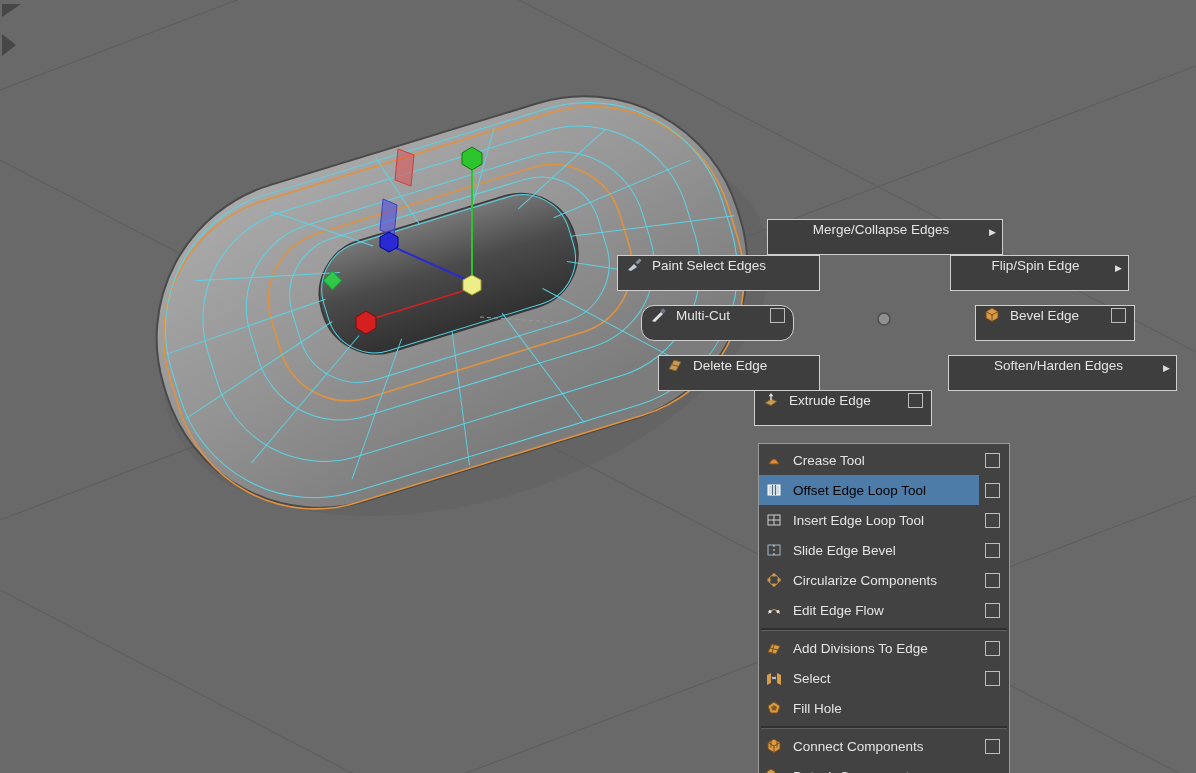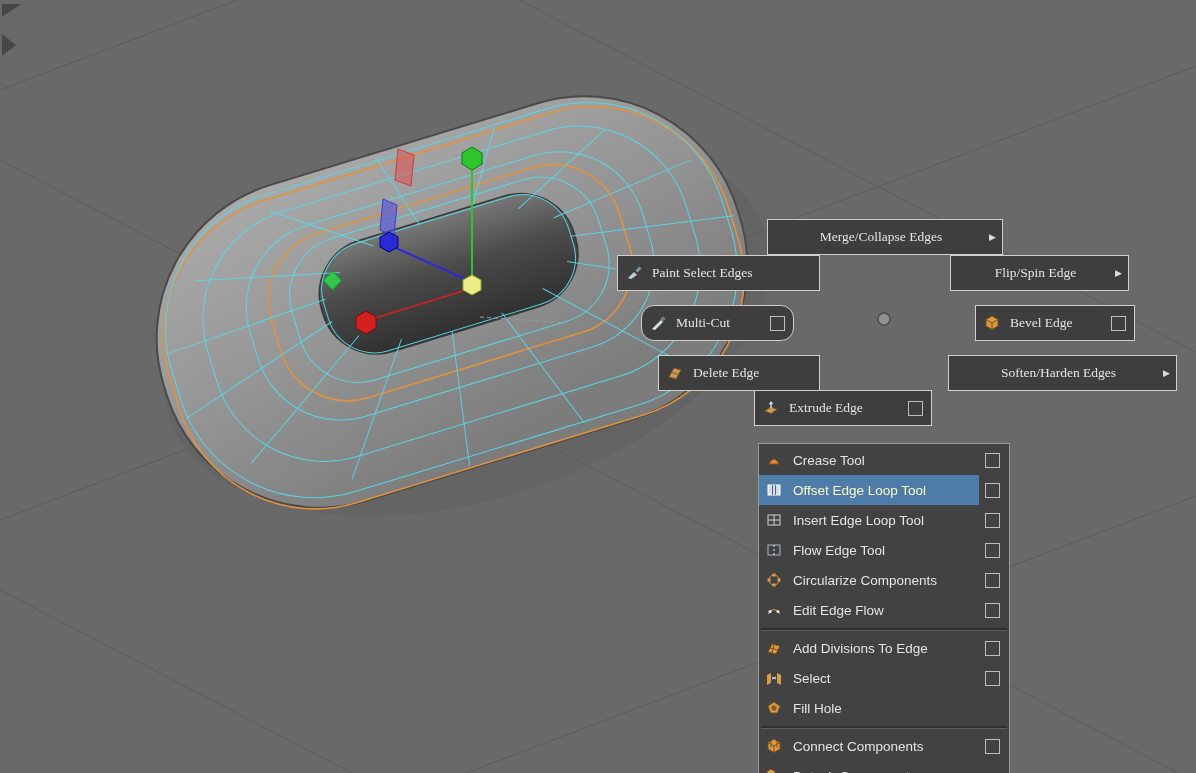--- a/index.html
+++ b/index.html
@@ -3,37 +3,37 @@
 <meta charset="utf-8">
 <style>
   html,body{margin:0;padding:0;width:1196px;height:773px;overflow:hidden;
     font-family:"Liberation Sans","DejaVu Sans",sans-serif;}
   body{background:var(--viewport-bg,#696969);position:relative;}
   #scene{position:absolute;left:0;top:0;}
 
   
   .mbox{position:absolute;height:30px;box-sizing:border-box;
     background:var(--menu-bg,#3e3e3e);border:1px solid var(--menu-border,#cfcfcf);
-    display:flex;align-items:center;padding:17px 8px;color:var(--text,#e4e4e4);
-    font-size:13.5px;white-space:nowrap;z-index:5;font-family:Liberation Serif, serif;}
+    display:flex;align-items:flex-end;padding:17px 8px;color:var(--text,#e4e4e4);
+    font-size:13.5px;white-space:nowrap;z-index:5;}
   .mbox.center-label{justify-content:center;}
   .mbox .micon{width:19px;height:16px;margin-right:7px;flex:0 0 auto;display:flex;align-items:center;}
   .mbox .arrow{position:absolute;right:6px;font-size:9px;color:#dddddd;line-height:1;}
   .mbox .optbox{margin-left:auto;width:15px;height:15px;box-sizing:border-box;
     border:1px solid #bdbdbd;flex:0 0 auto;}
   .mbox.center-label .mlabel{margin-right:8px;}
 
   
   .omenu{position:absolute;left:758px;top:443px;width:252px;height:346px;
     box-sizing:border-box;background:var(--list-bg,#424242);
     border:1px solid var(--list-border,#9a9a9a);z-index:5;
     color:var(--text,#e4e4e4);font-size:13.5px;padding-top:1px;}
   .orow{display:flex;align-items:center;height:30px;}
   .orow .main{flex:1;display:flex;align-items:center;height:100%;padding-left:7px;min-width:0;}
-  .orow.hl .main{background:var(--highlight,#4e7ca8);color:#fef9c3;}
+  .orow.hl .main{background:var(--highlight,#4e7ca8);color:#000000;}
   .oicon{width:20px;flex:0 0 auto;margin-right:7px;display:flex;align-items:center;}
   .olabel{white-space:nowrap;}
   .obox{width:15px;height:15px;box-sizing:border-box;border:1px solid #bdbdbd;
     margin:0 9px 0 6px;flex:0 0 auto;}
   .sep{height:8px;display:flex;align-items:center;}
   .sep i{flex:1;height:2px;margin:0 2px;background:#303030;border-bottom:1px solid #5e5e5e;}
 </style>
 </head>
 <body>
 
@@ -230,21 +230,21 @@
   </div>
 
   <div class="orow">
     <div class="main">
       <span class="oicon">
         <svg width="16" height="16" viewBox="0 0 16 16">
           <rect x="2" y="3" width="12" height="10" fill="none" stroke="#9fb6c6"></rect>
           <line x1="8" y1="3" x2="8" y2="13" stroke="#e4e4e4" stroke-dasharray="2 2"></line>
         </svg>
       </span>
-      <span class="olabel">Flow Edge Tool</span>
+      <span class="olabel">Slide Edge Bevel</span>
     </div>
     <span class="obox"></span>
   </div>
 
   <div class="orow">
     <div class="main">
       <span class="oicon">
         <svg width="16" height="16" viewBox="0 0 16 16">
           <circle cx="8" cy="8" r="5" fill="none" stroke="#d79b4a"></circle>
           <rect x="6.5" y="1.5" width="3" height="3" fill="#d79b4a"></rect>

